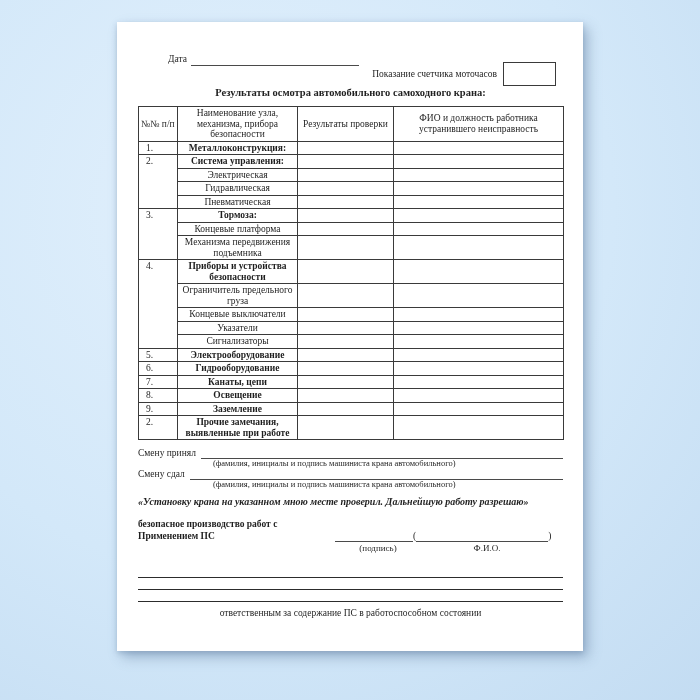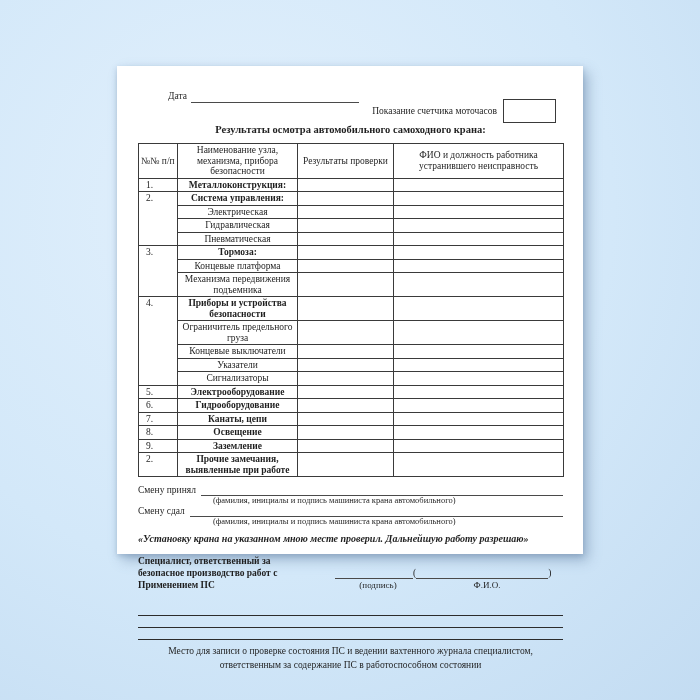--- a/index.html
+++ b/index.html
@@ -4,25 +4,24 @@
 <style>
   * { margin:0; padding:0; box-sizing:border-box; }
   html,body { width:700px; height:700px; overflow:hidden; }
   body {
     font-family:"Liberation Serif", serif;
     background: radial-gradient(circle at 35% 30%, #e2f0fc 0%, #d3e8f9 55%, #c3dcf2 100%);
     position:relative;
     color:#1f1f1f;
   }
   .paper {
-    position:absolute; left:117px; top:22px; width:466px; height:488px;
+    position:absolute; left:117px; top:22px; width:466px; height:629px;
     background:#ffffff;
     box-shadow: 5px 6px 12px rgba(90,120,155,0.45), 0 2px 5px rgba(90,120,155,0.30);
-    padding:24px 20px 0 21px;
-    margin-top:44px;
+    padding:31px 20px 0 21px;
   }
   
   .field-line { margin-left:30px; font-size:9.5px; line-height:13px; display:flex; align-items:flex-end; }
   .uline { display:inline-block; border-bottom:1px solid #4a4a4a; height:11px; margin-left:4px; }
   .u-date { width:168px; }
   .u-oper { width:135px; }
   
   .meter-row { display:flex; justify-content:flex-end; align-items:center; padding-right:7px; font-size:9.5px; margin-top:-4px; }
   .meter-box { width:53px; height:24px; border:1px solid #3a3a3a; margin-left:6px; background:#fff; }
   
@@ -205,21 +204,20 @@
   <div class="shift-row">
     <span>Смену сдал</span>
     <span class="fill-line"></span>
   </div>
   <div class="shift-note">(фамилия, инициалы и подпись машиниста крана автомобильного)</div>
 
   <div class="quote">«Установку крана на указанном мною месте проверил. Дальнейшую работу разрешаю»</div>
 
   <div class="spec-row">
     <div class="spec-label">
-      <div>Специалист,  ответственный за</div>
       <div>безопасное производство работ с</div>
       <div>Применением ПС</div>
     </div>
     <div class="spec-sign">
       <div class="sign-line-row">
         <span class="seg seg1"></span>
           <span>(</span>
           <span class="seg seg2"></span>
           <span>)</span>
       </div>
@@ -230,17 +228,16 @@
     </div>
   </div>
 
   <div class="rules">
     <div class="rule"></div>
     <div class="rule"></div>
     <div class="rule"></div>
   </div>
 
   <div class="bottom-note">
-    <div>Место для записи о проверке состояния ПС и ведении вахтенного журнала специалистом,</div>
     <div>ответственным за содержание ПС в работоспособном состоянии</div>
   </div>
 
 </div>
 
 </body></html>

